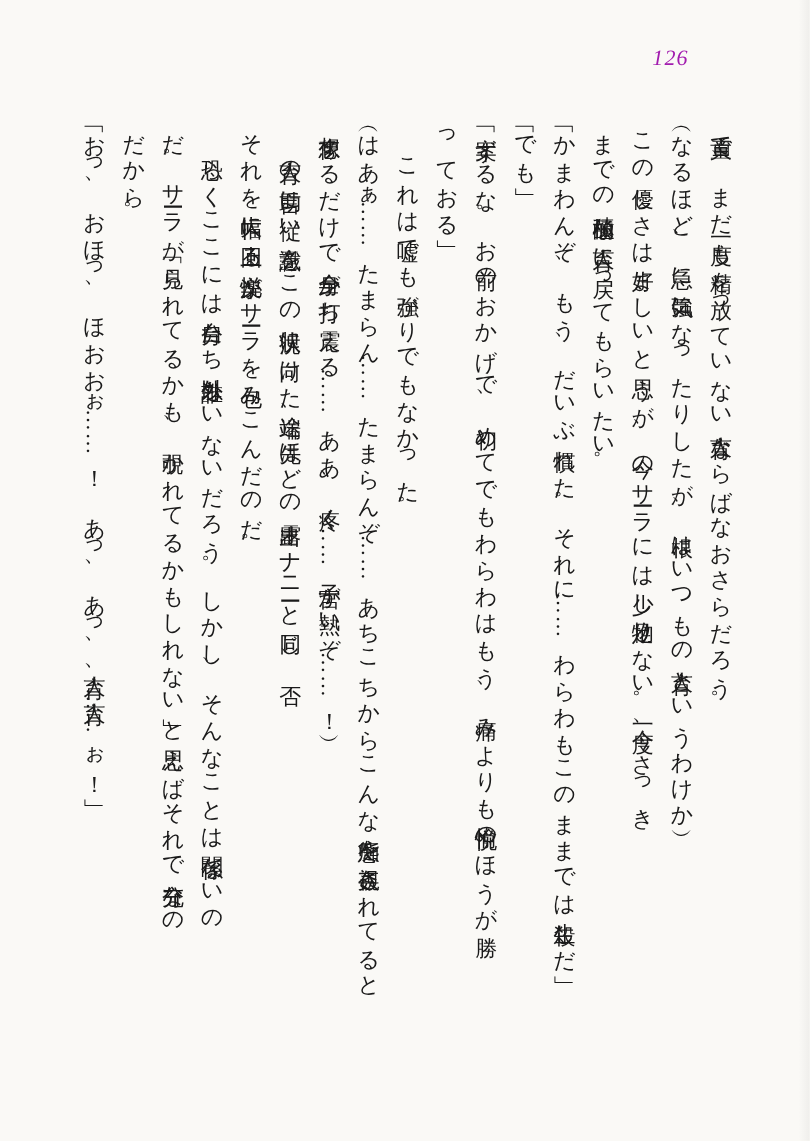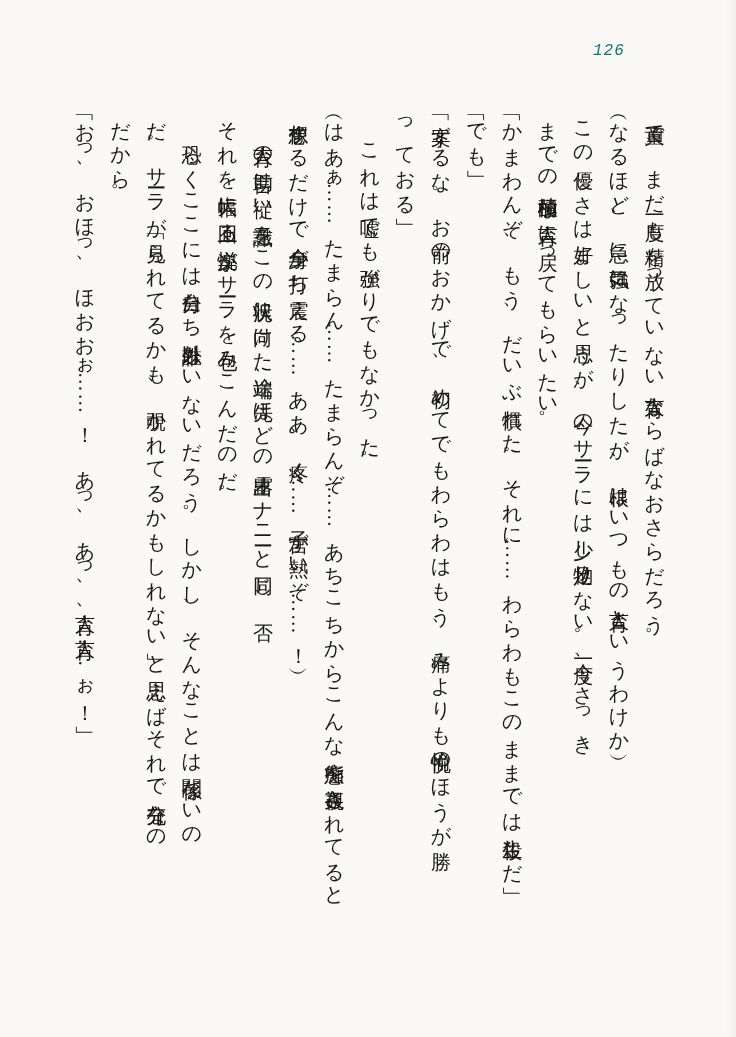--- a/index.html
+++ b/index.html
@@ -21,25 +21,24 @@
     right: 0;
     width: 10px;
     height: 100%;
     background: linear-gradient(to right, rgba(0,0,0,0), rgba(0,0,0,0.045));
     pointer-events: none;
   }
   .page-number {
     position: absolute;
     top: 42px;
     left: 593px;
-    font-size: 16px;
+    font-size: 20px;
     font-style: italic;
     letter-spacing: 1px;
-    color: #0f766e;
-    font-family: Liberation Mono, monospace;
+    color: #a21caf;
   }
   .text-block {
     position: absolute;
     top: 108px;
     right: 64px;
     height: 832px;
     writing-mode: vertical-rl;
     text-orientation: mixed;
     font-size: 20px;
     line-height: 35.6px;

